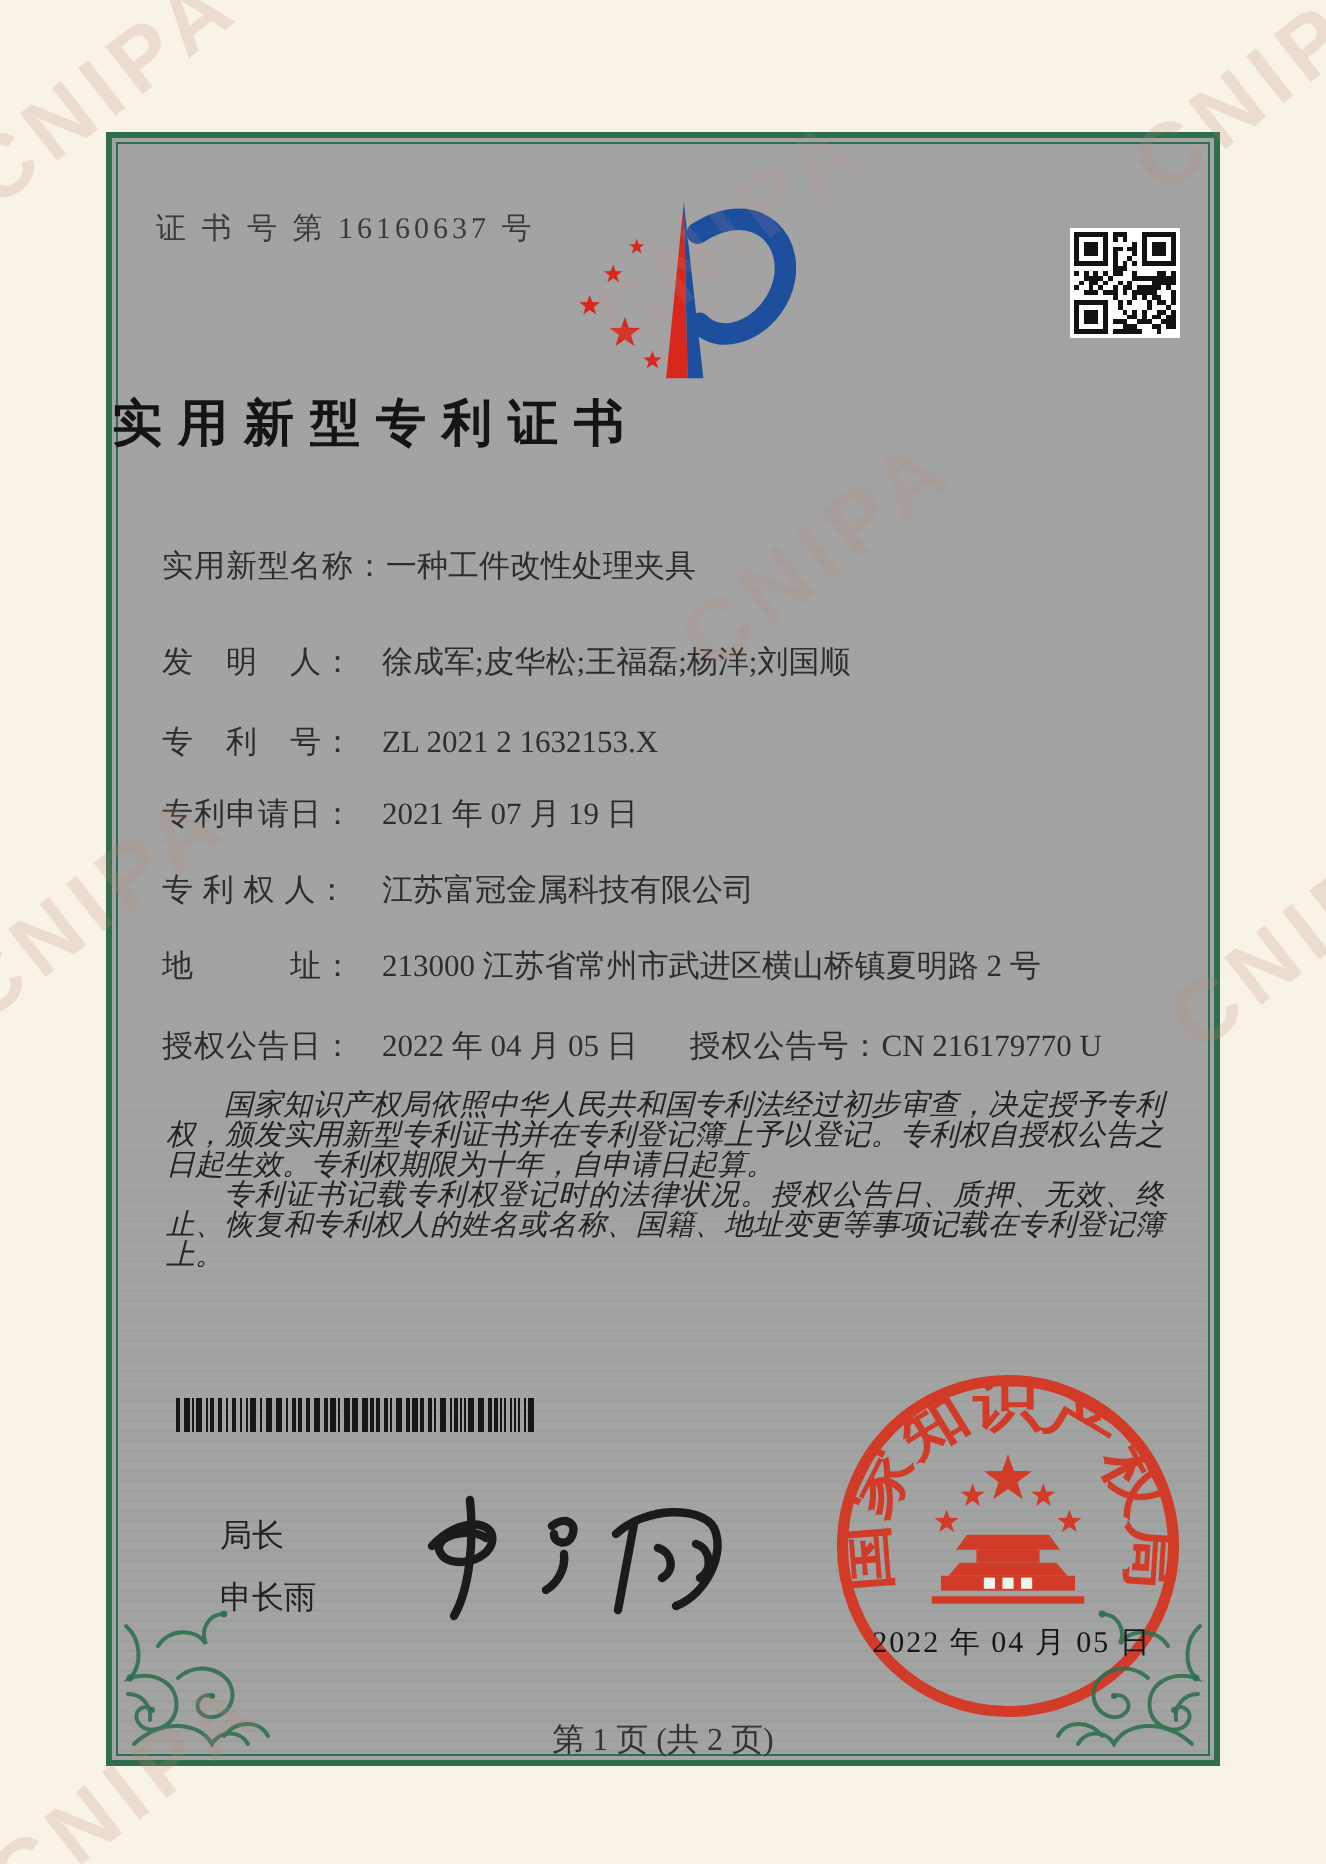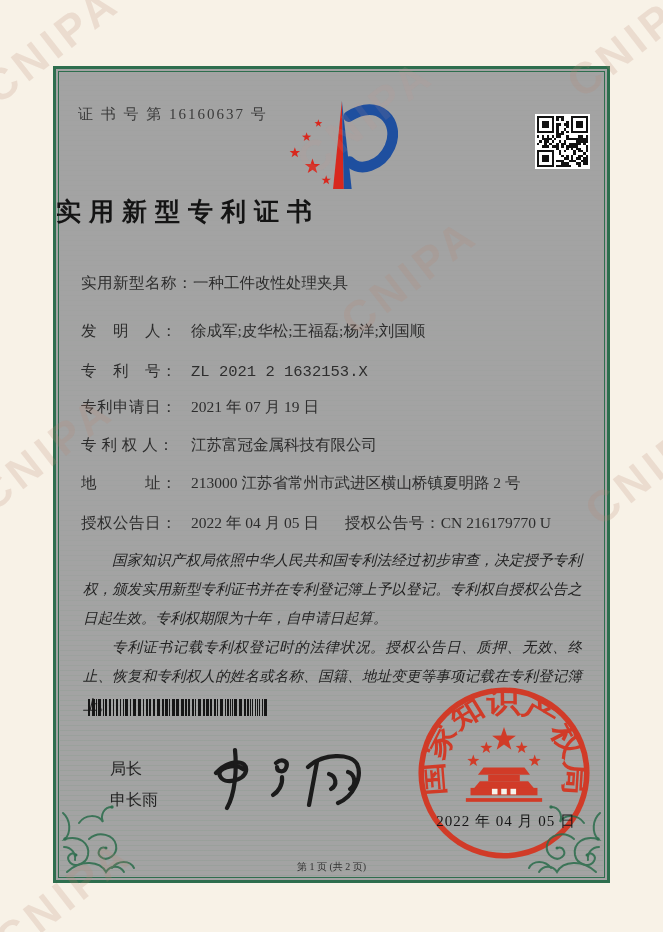--- a/index.html
+++ b/index.html
@@ -34,40 +34,40 @@
   .logo{position:absolute;left:218px;top:26px;width:124px;height:98px;}
   .qr{position:absolute;left:479px;top:45px;width:55px;height:55px;background:#fff;padding:2px;}
   .title{
     position:absolute;top:126px;left:0;width:100%;text-align:left;
     font-size:25px;font-weight:bold;letter-spacing:8px;color:#141414;
   }
   
   .fields{position:absolute;left:25px;right:24px;top:204px;font-size:15.5px;color:#2d2d2d;}
   .frow{height:23px;}
   .frow.g48{margin-bottom:25px;} .frow.g40{margin-bottom:17px;}
-  .frow.g36{margin-bottom:13px;font-family:Liberation Mono, monospace;} .frow.g38{margin-bottom:15px;}
+  .frow.g36{margin-bottom:13px;} .frow.g38{margin-bottom:15px;}
   .flabel{display:inline-block;min-width:110px;letter-spacing:.5px;}
   .flabel2{display:inline-block;margin-left:22px;letter-spacing:.5px;}
   
   .paras{
     position:absolute;left:27px;right:25px;top:477px;
-    font-size:14.5px;line-height:29px;font-style:italic;color:#222;
+    font-size:14.5px;line-height:15px;font-style:italic;color:#222;
     text-align:justify;
   }
   .paras p{text-indent:2em;}
   
   .barcode{position:absolute;left:32px;top:630px;width:182px;height:17px;}
   .director{position:absolute;left:37px;top:684px;font-size:16px;line-height:31px;color:#222;margin-left:17px;}
   .signature{position:absolute;left:140px;top:676px;width:190px;height:68px;}
   .seal{position:absolute;left:355px;top:611px;width:186px;height:186px;}
   .seal-date{
     position:absolute;left:348px;top:743px;width:204px;text-align:center;
     font-size:15px;letter-spacing:1px;color:#161616;z-index:2;
   }
-  .page-indicator{position:absolute;left:0;top:791px;width:100%;text-align:center;font-size:10px;color:#333;}
+  .page-indicator{position:absolute;left:0;top:791px;width:100%;text-align:center;font-size:16px;color:#333;}
   .orn{position:absolute;width:100px;height:100px;bottom:3px;}
   .orn-bl{left:3px;}
   .orn-br{right:3px;transform:scaleX(-1);}
   
   .footer-note{position:absolute;left:0;top:896px;width:100%;text-align:center;font-size:13.5px;color:#2f2f2f;}
   .wm{
     position:absolute;z-index:6;pointer-events:none;
     font-family:"Liberation Sans","DejaVu Sans",sans-serif;font-weight:bold;
     font-size:44px;letter-spacing:5px;color:rgba(185,135,115,0.20);
     transform:rotate(-38deg);white-space:nowrap;

